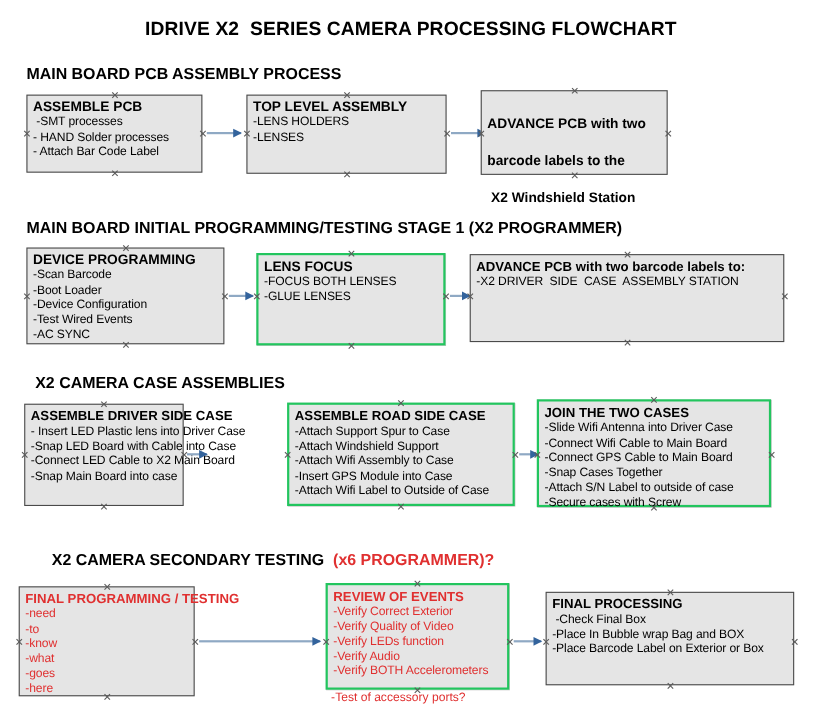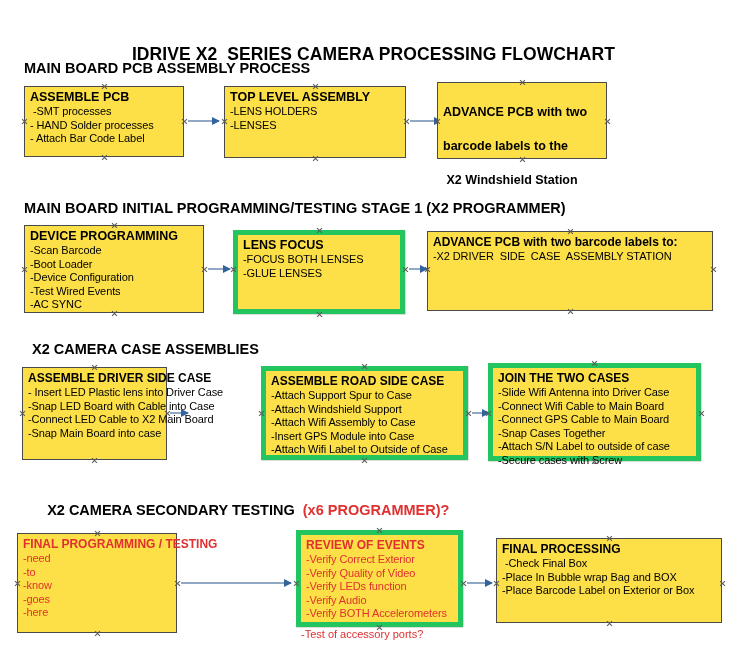--- a/index.html
+++ b/index.html
@@ -28,43 +28,42 @@
   .doc-title {
     position: absolute;
     left: 0;
     top: 16px;
     width: 747px;
     text-align: center;
     font-size: 17.5px;
     font-weight: bold;
     letter-spacing: 0.1px;
     white-space: pre;
-    margin-top: 28px;
   }
   .section-title {
     position: absolute;
     font-size: 14.5px;
     font-weight: bold;
     letter-spacing: 0px;
     white-space: pre;
   }
   .section-title .accent {
     color: #e03030;
   }
 
   
   .node {
     position: absolute;
     box-sizing: border-box;
-    background: #fde047;
+    background: #e5e5e5;
     border: 1px solid #4a4a4a;
     overflow: visible;
   }
   .node.gray-border {
-    border: 5px solid #22c55e;
+    border: 2px solid #22c55e;
     box-shadow: 0.5px 0.5px 0 #b9b9b9;
   }
   .node .inner {
     position: absolute;
     left: 5px;
     top: 3px;
     right: 2px;
   }
   .node-title {
     font-size: 12.5px;
@@ -286,20 +285,21 @@
   <div class="section-title" style="left:31px; top:486px;">
     <span>X2 CAMERA SECONDARY TESTING </span><span class="accent"> (x6 PROGRAMMER)?</span>
   </div>
 
   <div class="node red" style="left:17px; top:533px; width:160px; height:100px;">
     <div class="inner">
       <div class="node-title small">FINAL PROGRAMMING / TESTING</div>
       <div class="node-line">-need</div>
       <div class="node-line">-to</div>
       <div class="node-line">-know</div>
+      <div class="node-line">-what</div>
       <div class="node-line">-goes</div>
       <div class="node-line">-here</div>
     </div>
   </div>
   <div class="handle" style="left:97px; top:533px;"></div>
   <div class="handle" style="left:97px; top:633px;"></div>
   <div class="handle" style="left:17px; top:583px;"></div>
   <div class="handle" style="left:177px; top:583px;"></div>
 
   <div class="conn" style="left:181px; top:582px; width:110px;"></div>

